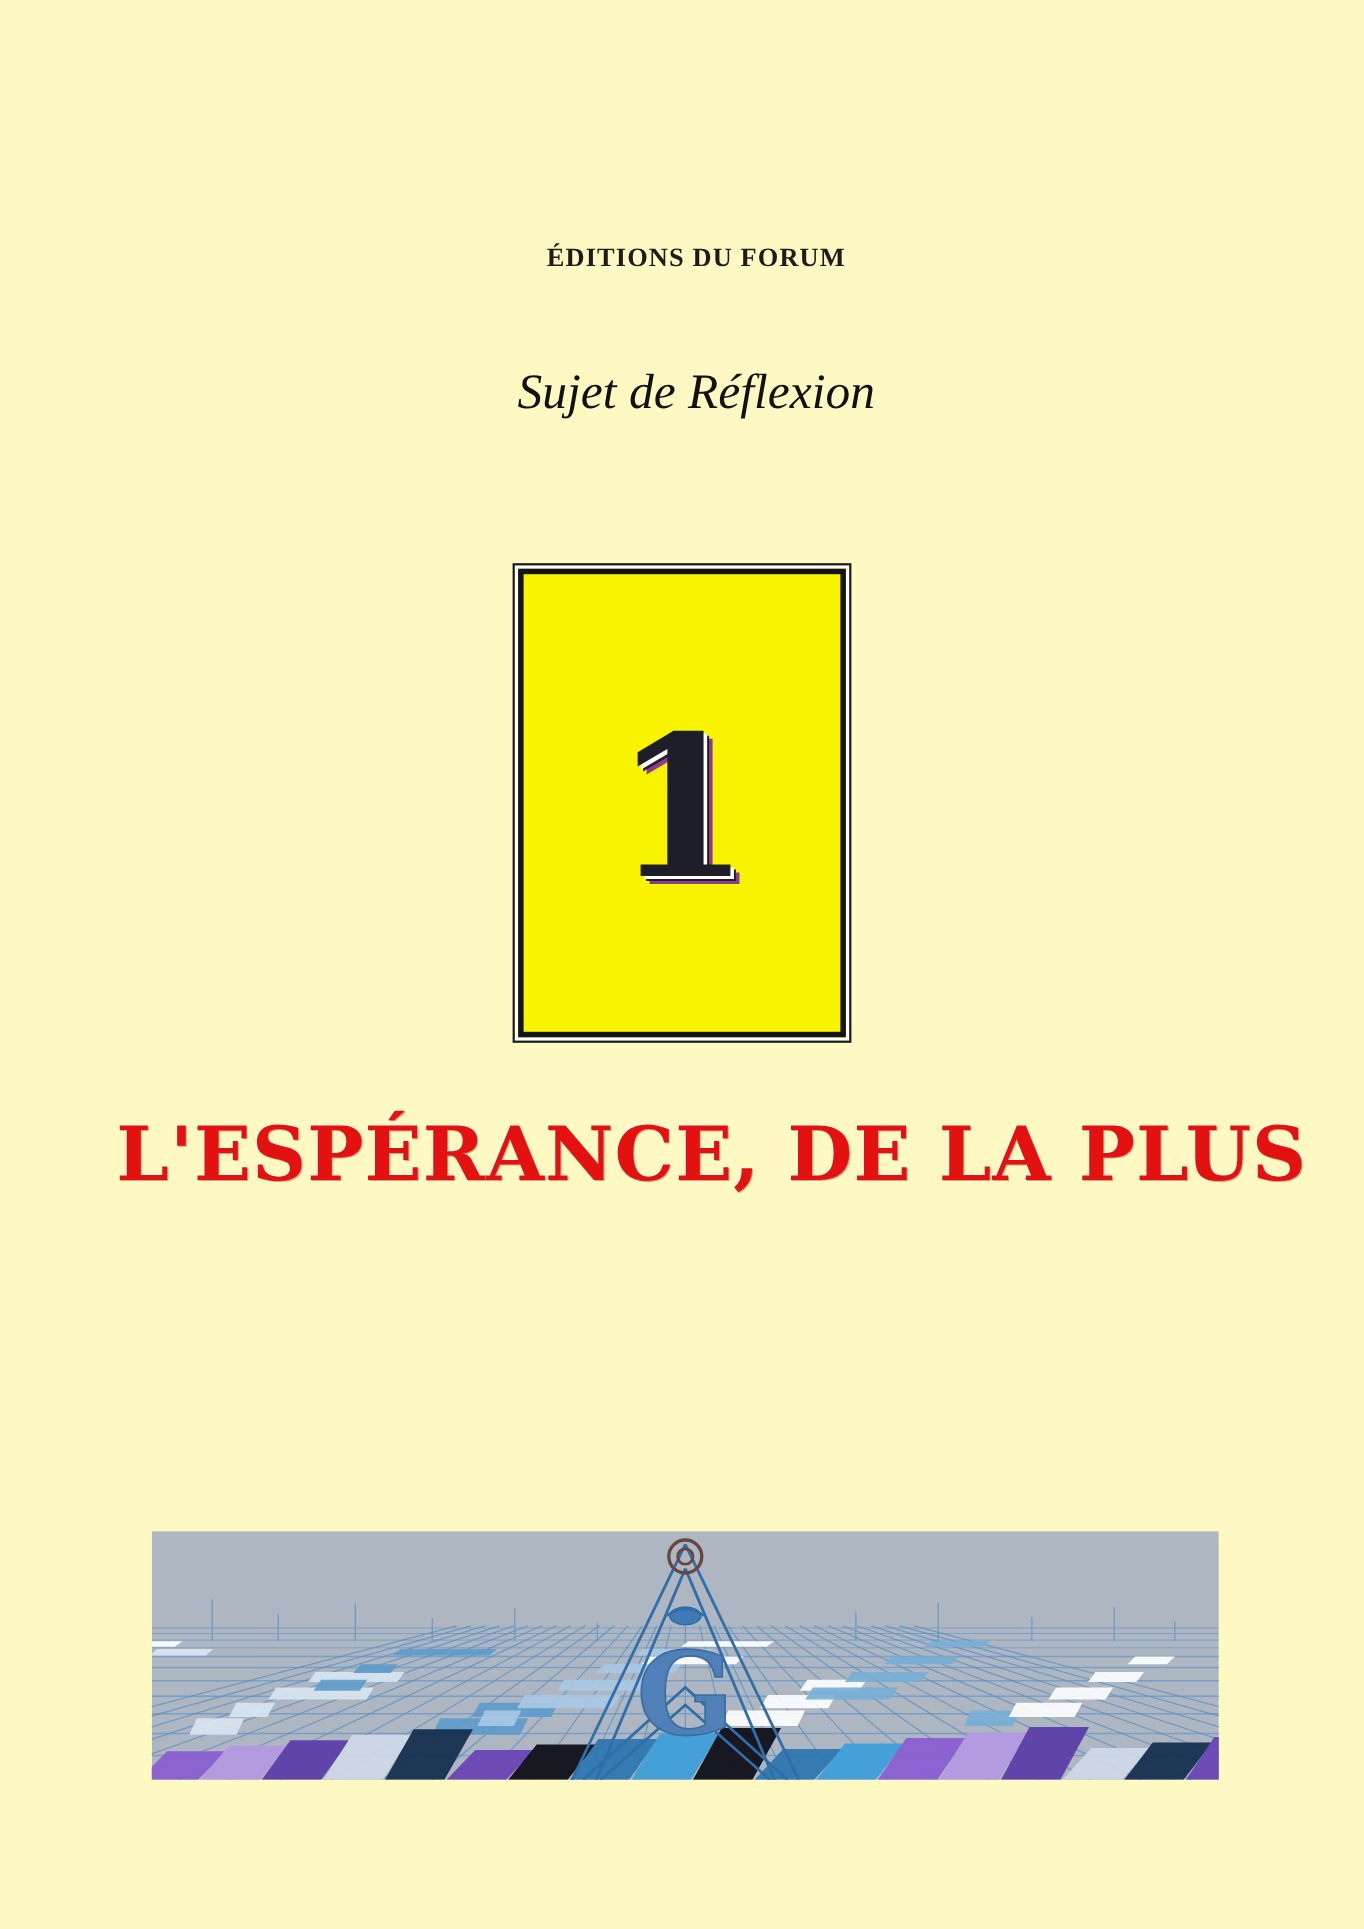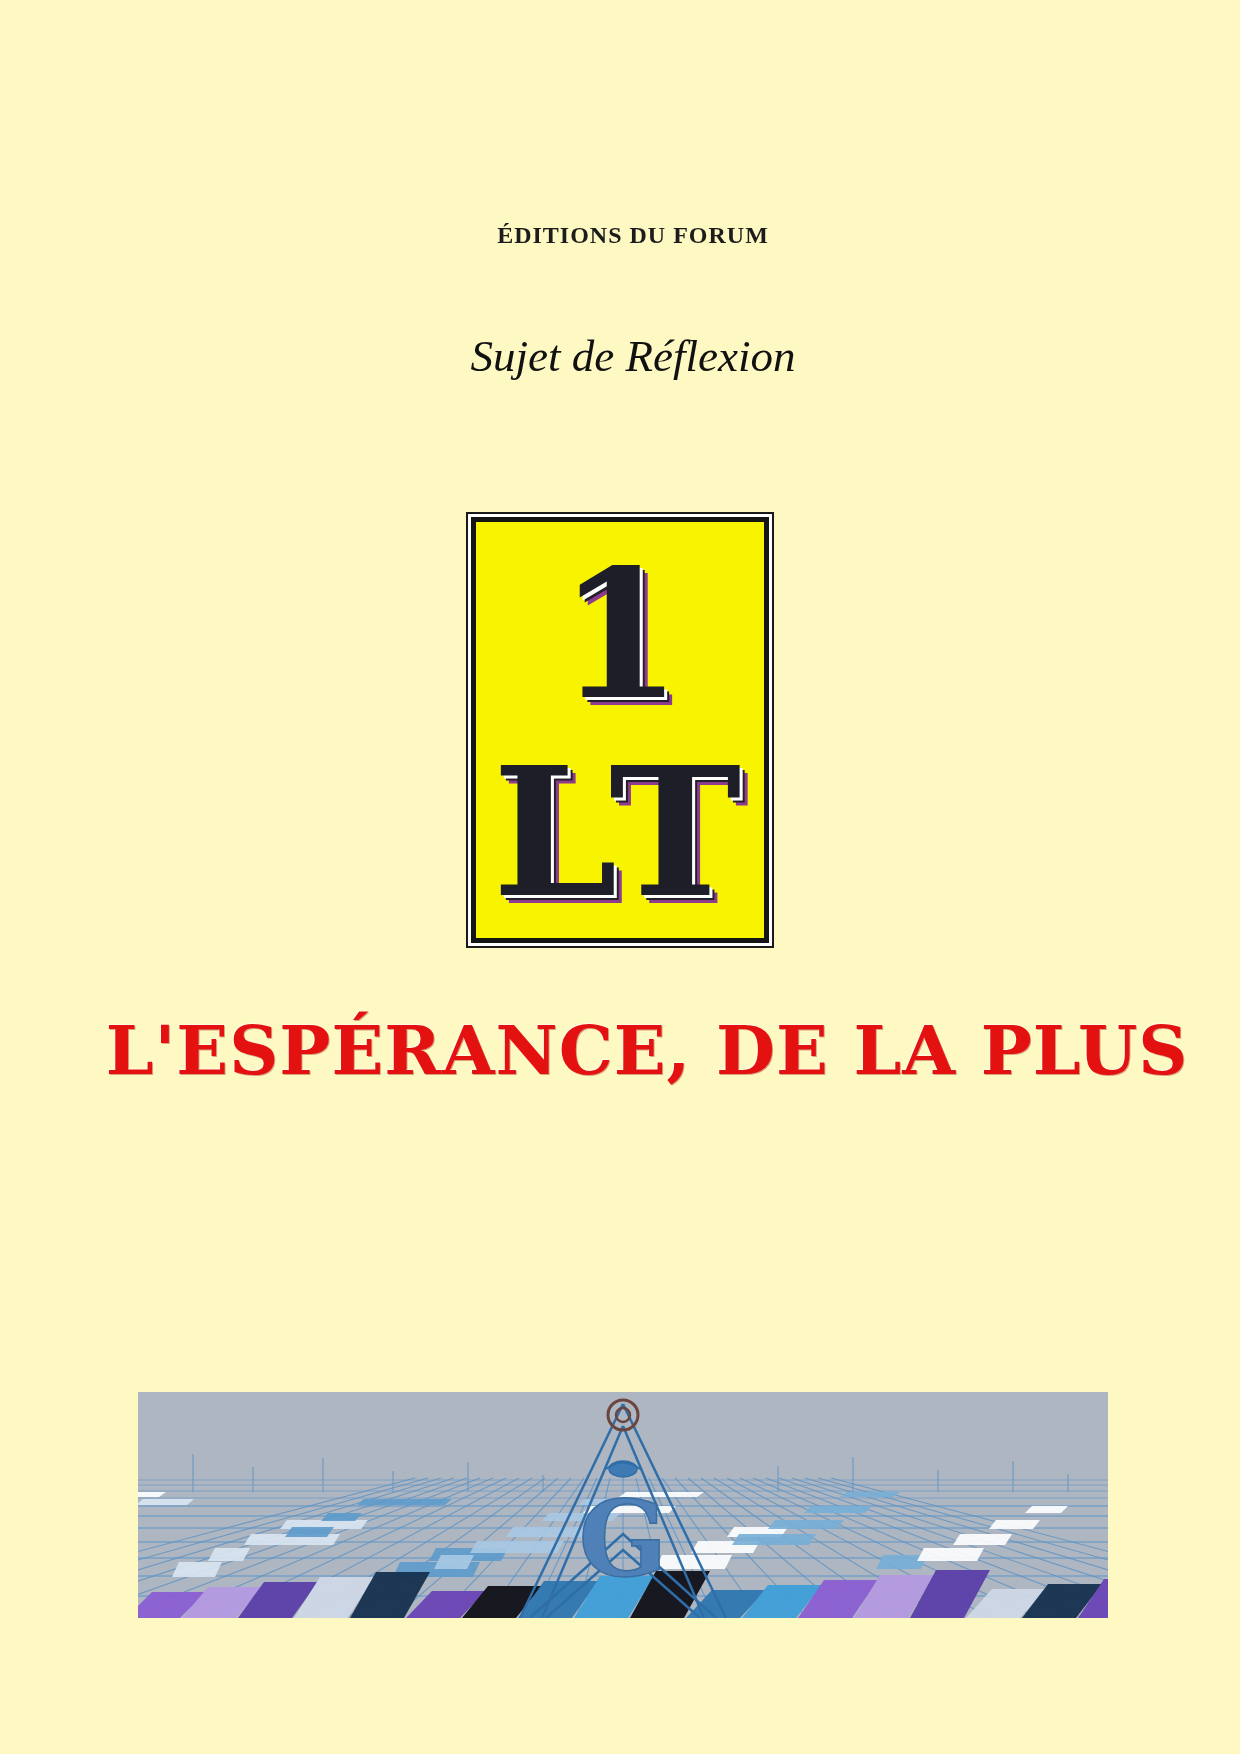--- a/index.html
+++ b/index.html
@@ -57,21 +57,20 @@
 <body>
 
 <div class="page">
 
   <div class="publisher">ÉDITIONS DU FORUM</div>
 
   <div class="subtitle">Sujet de Réflexion</div>
 
   <div class="logo-box">
     <div class="logo-line logo-one">1</div>
-    <div class="logo-line logo-lt">LT</div>
   </div>
 
   <div class="main-title">
     <div class="title-line">L'ESPÉRANCE, DE LA PLUS</div>
   </div>
 
   <div class="banner">
     <svg viewBox="0 0 970 226" preserveAspectRatio="none">
       <rect x="0" y="0" width="970" height="226" fill="#aeb6c1"></rect>
       <g id="grid-layer">

